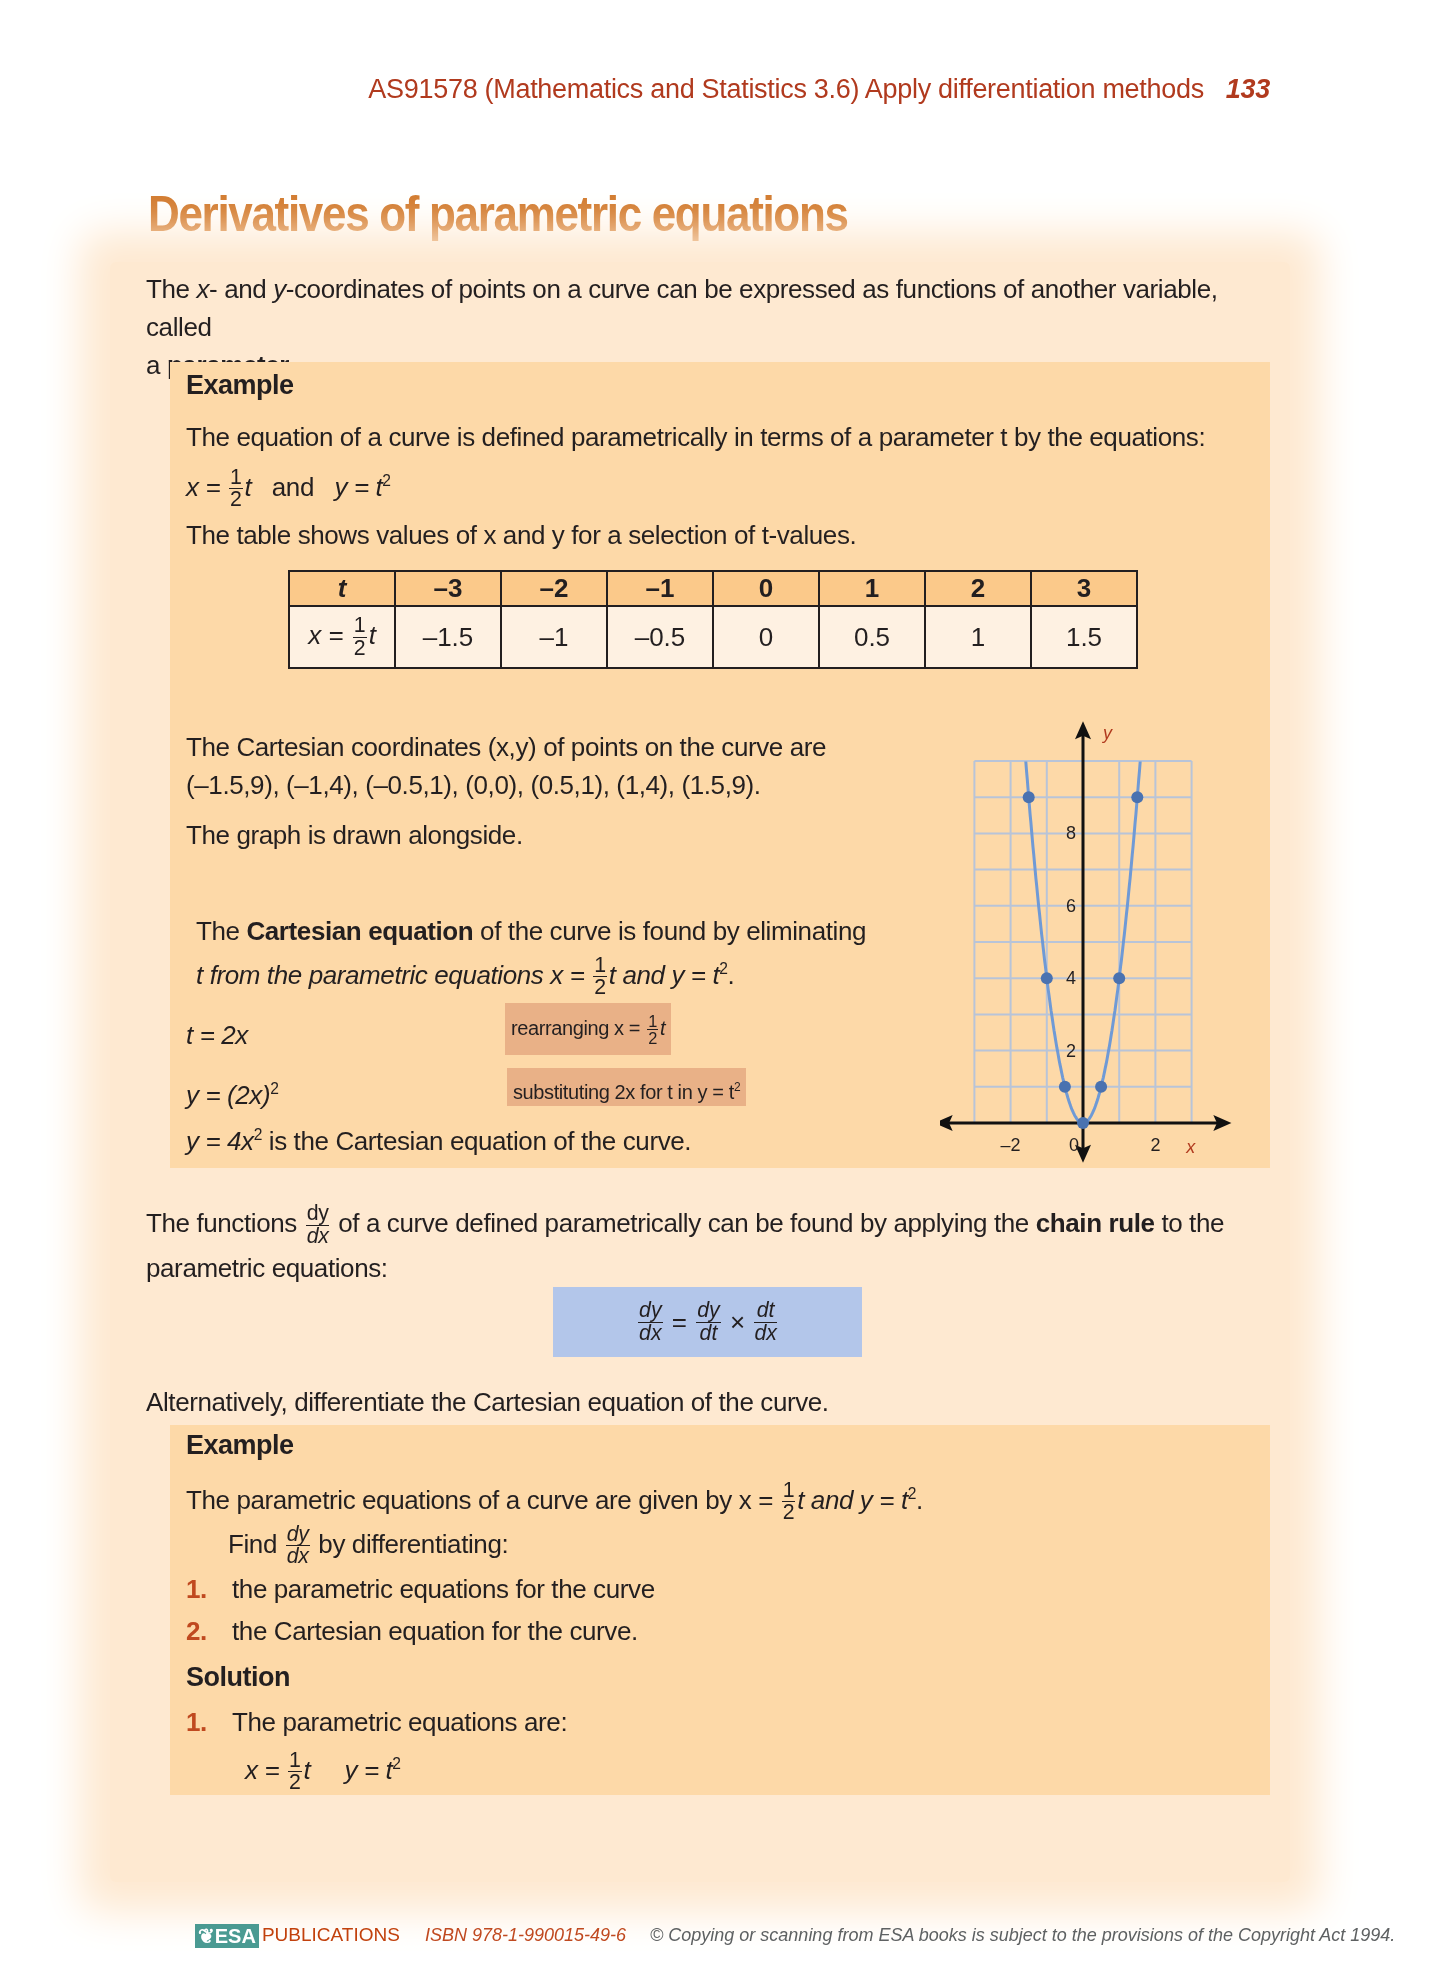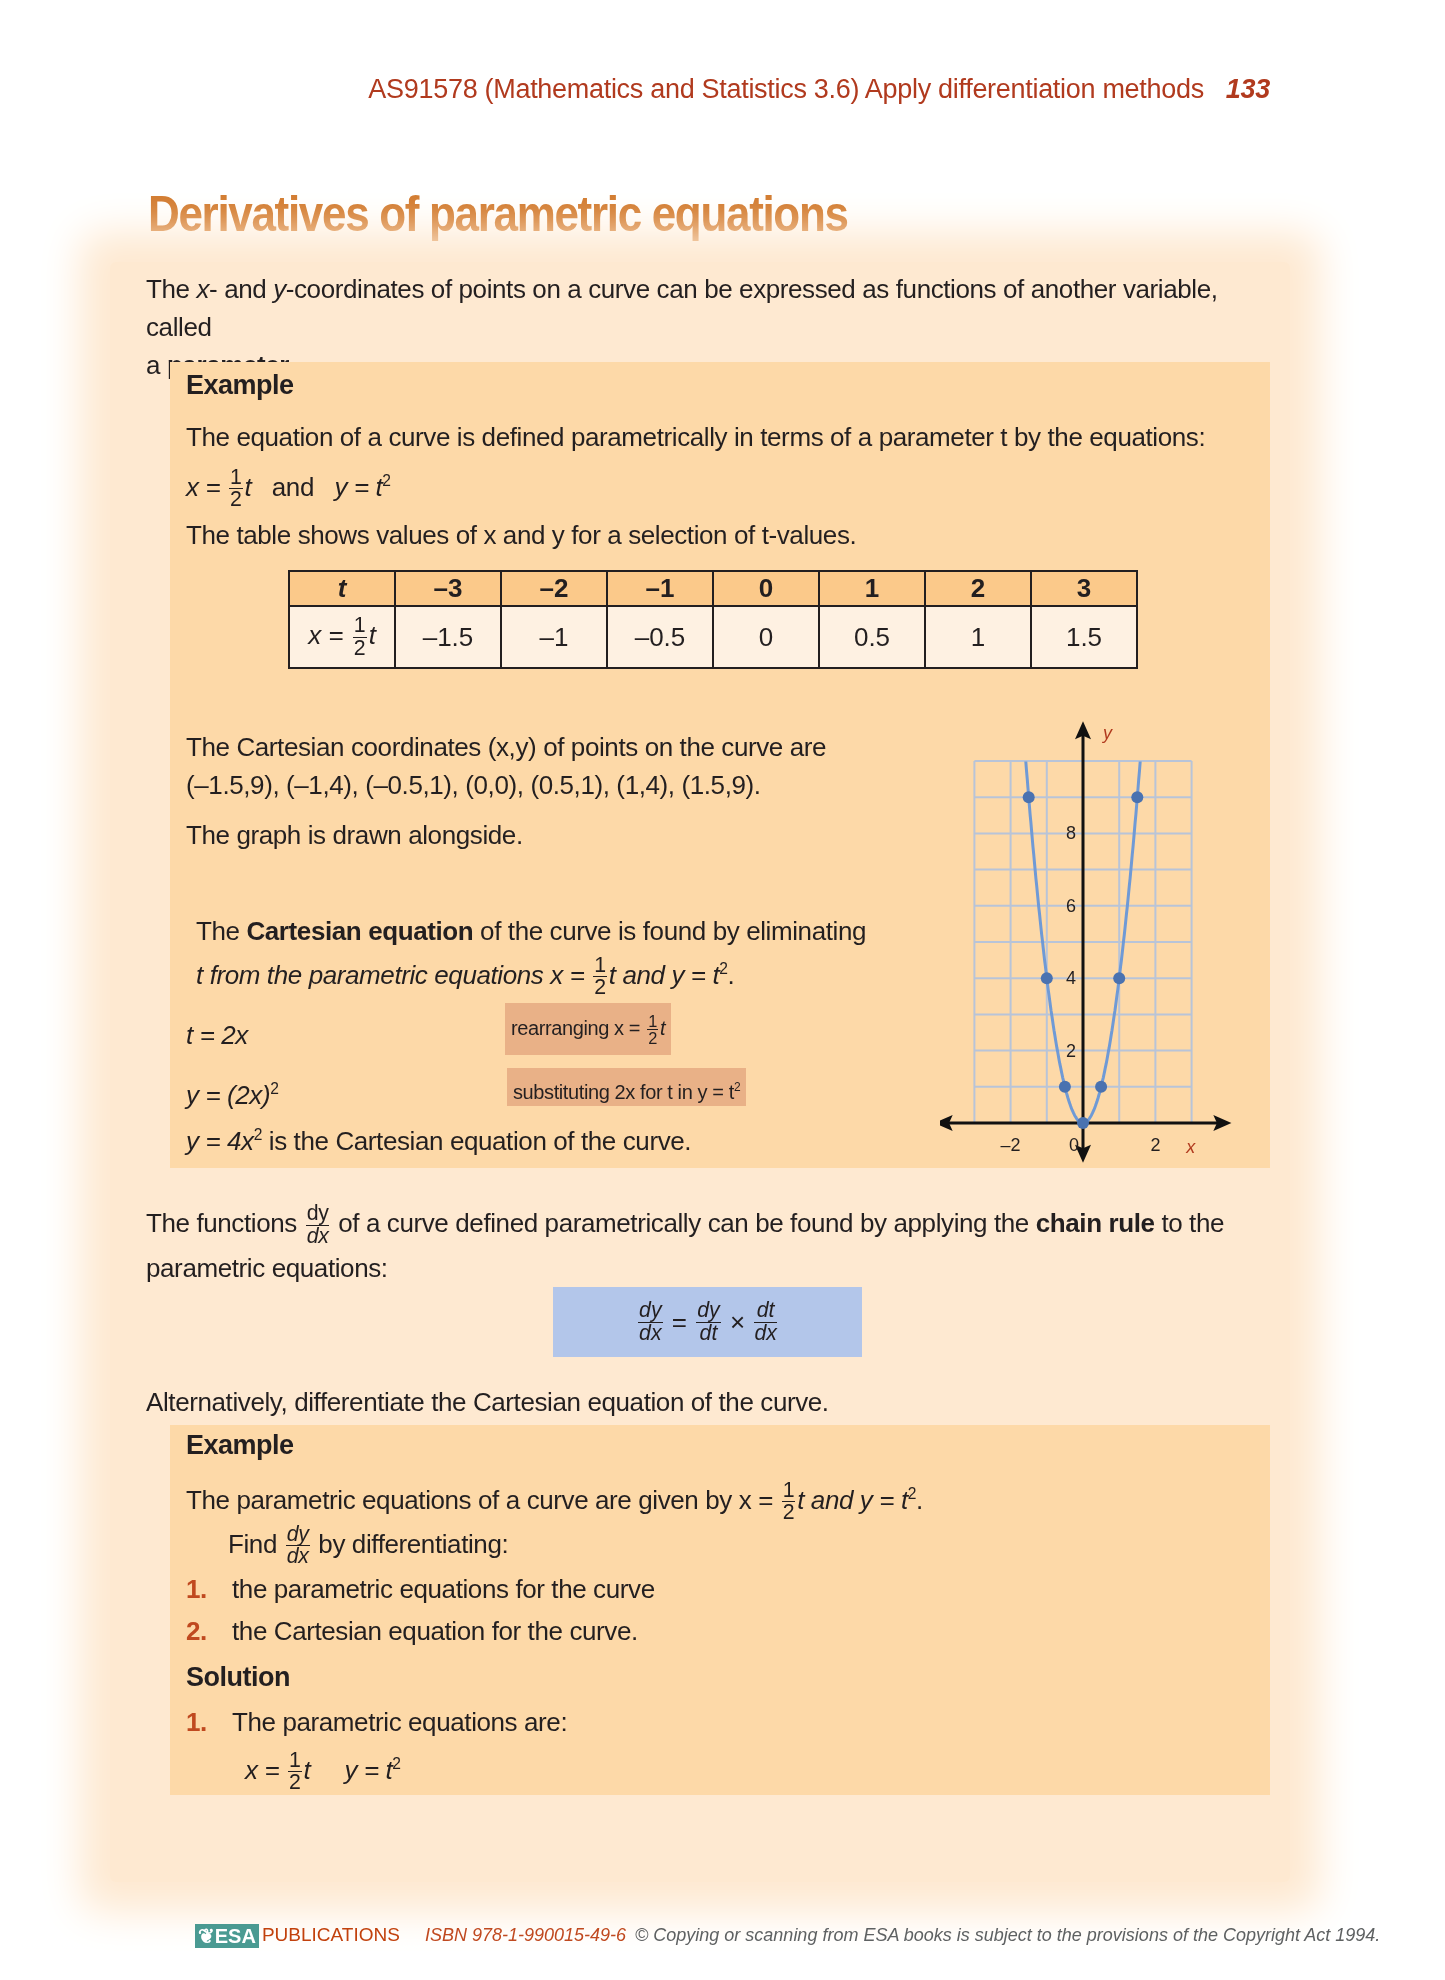--- a/index.html
+++ b/index.html
@@ -26,21 +26,21 @@
   table.vals tr.r2 td { background:#fef1e2; height:34px; }
   table.vals td.lbl { width:104px; }
   .note { position:absolute; background:#e9b187; font-size:20px; padding:2px 6px; letter-spacing:-0.4px; }
   .chain { position:absolute; left:553px; top:1287px; width:309px; height:70px; background:#b3c6ea;
            font-size:26px; display:flex; align-items:center; justify-content:center; }
   .num { color:#c0491f; font-weight:bold; display:inline-block; width:46px; }
   .footer { position:absolute; top:1924px; left:195px; font-size:18px; color:#5e6162; white-space:nowrap; }
   .esa-logo { display:inline-flex; align-items:center; background:#4a9a92; color:#fff; font-weight:bold; font-size:20px; padding:0 3px; height:24px; vertical-align:middle; }
   .footer .pub { color:#c2410c; font-size:19px; margin-left:3px; }
   .footer .isbn { color:#c0491f; font-style:italic; margin-left:20px; }
-  .footer .copy { font-style:italic; margin-left:4px; }
+  .footer .copy { font-style:italic; margin-left:19px; }
 </style>
 </head>
 <body>
 
 <div class="header">
   <span>AS91578 (Mathematics and Statistics 3.6) Apply differentiation methods</span><span class="pg">133</span>
 </div>
 
 <div class="title">Derivatives of parametric equations</div>
 

